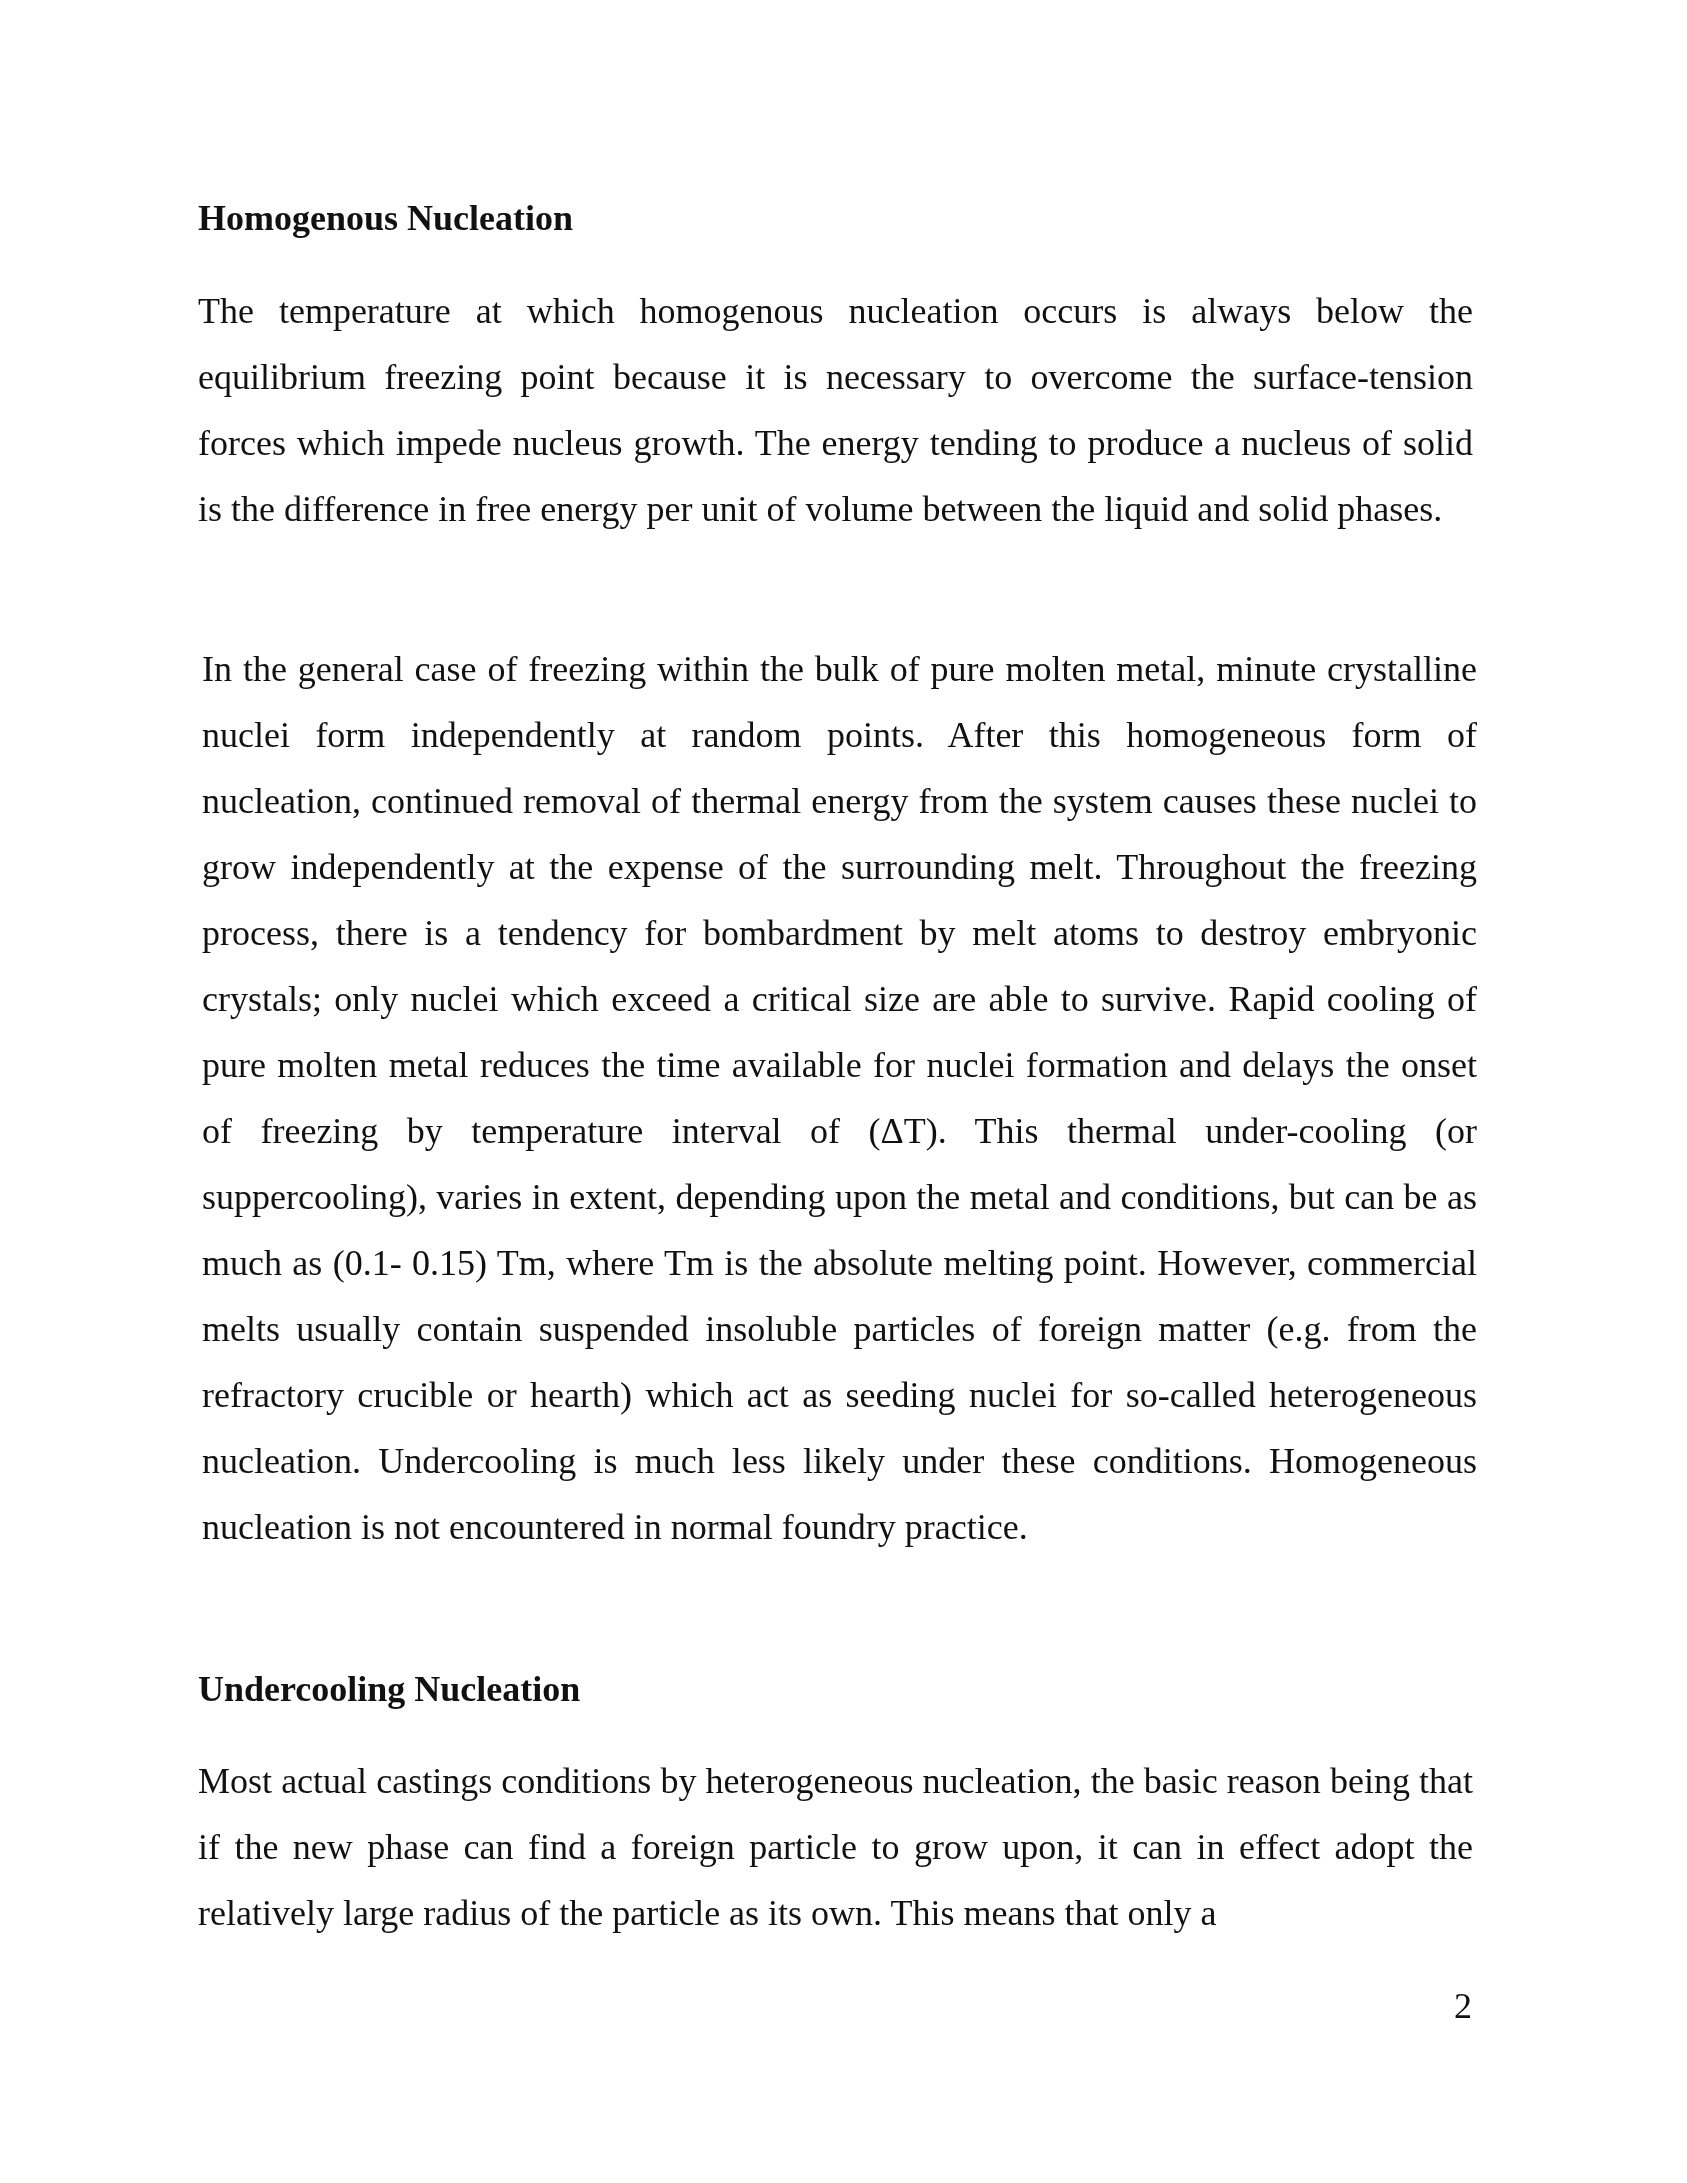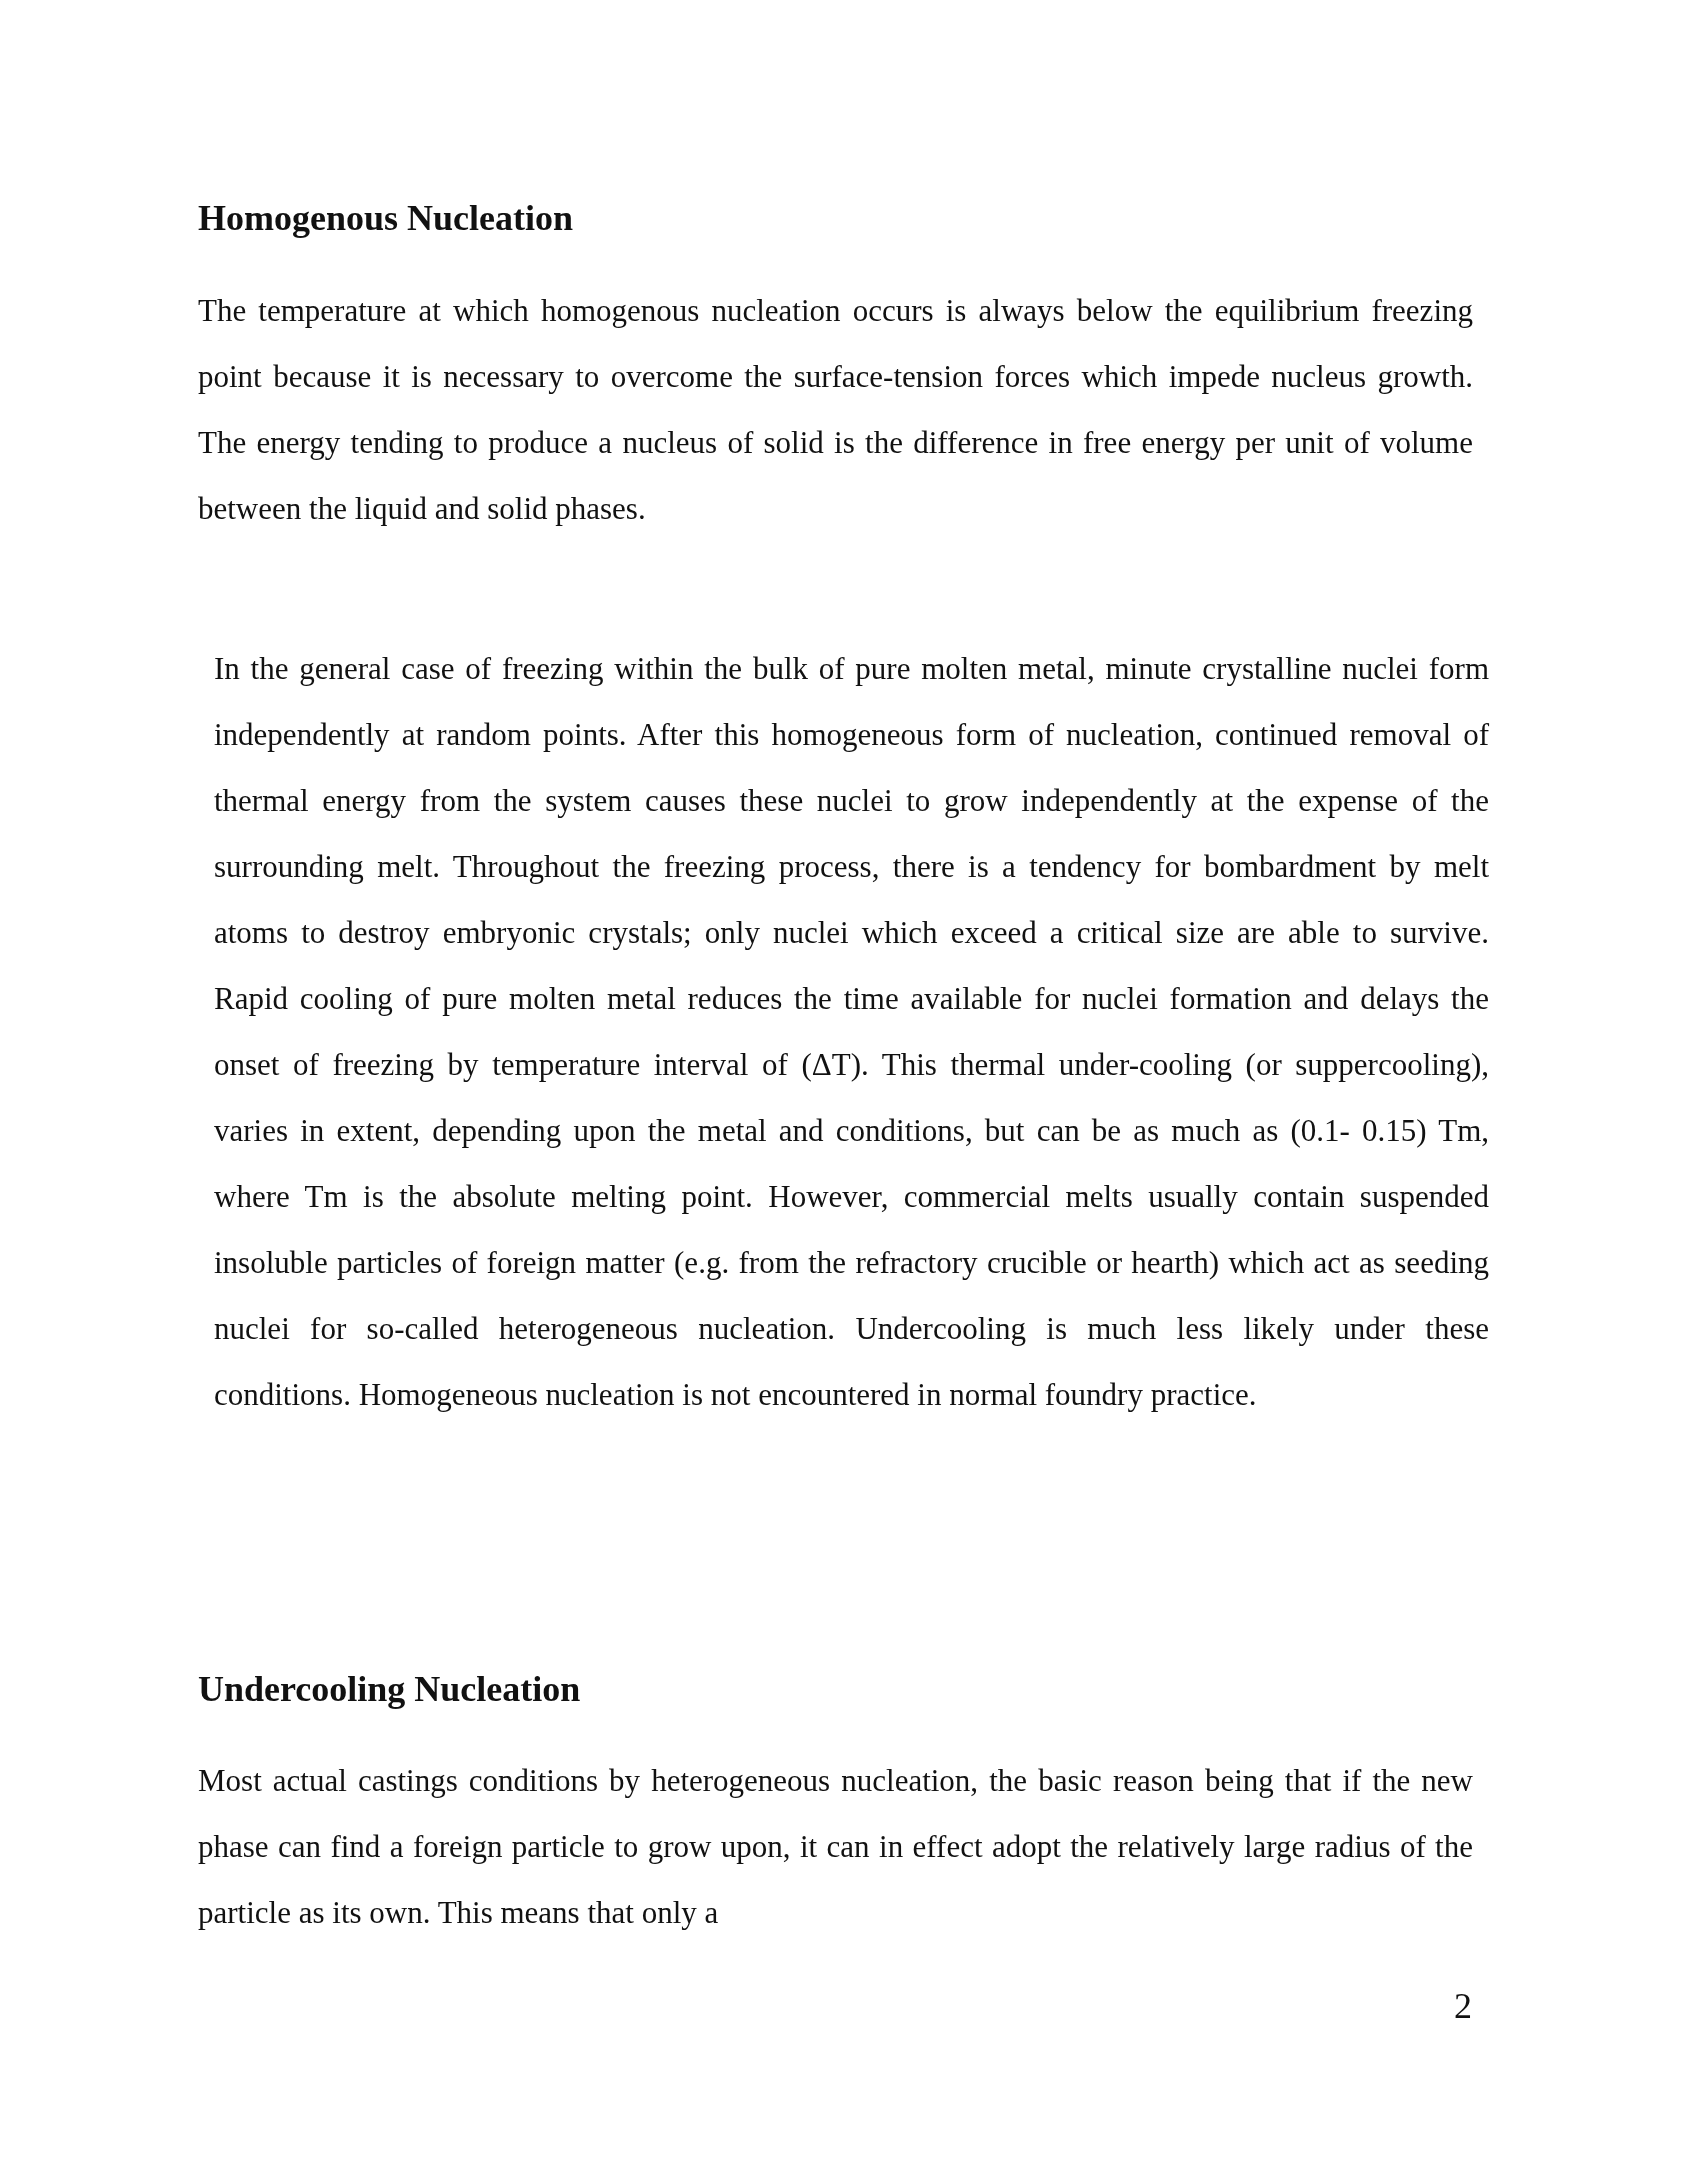--- a/index.html
+++ b/index.html
@@ -21,28 +21,28 @@
     top: 0;
     width: 1275px;
   }
   .heading {
     font-weight: bold;
     font-size: 36px;
     line-height: 66px;
     margin: 0;
   }
   .para {
-    font-size: 31px;
+    font-size: 36px;
     line-height: 66px;
     text-align: justify;
     margin: 0;
   }
   #h1 { position: absolute; top: 185px; left: 0; text-align: right; }
   #p1 { position: absolute; top: 278px; left: 0; width: 1275px; }
-  #p2 { position: absolute; top: 636px; left: 16px; width: 1275px; }
+  #p2 { position: absolute; top: 636px; left: 4px; width: 1275px; }
   #h2 { position: absolute; top: 1656px; left: 0; }
   #p3 { position: absolute; top: 1748px; left: 0; width: 1275px; }
   .page-number {
     position: absolute;
     left: 1454px;
     top: 1973px;
     font-size: 36px;
     line-height: 66px;
   }
 </style>

